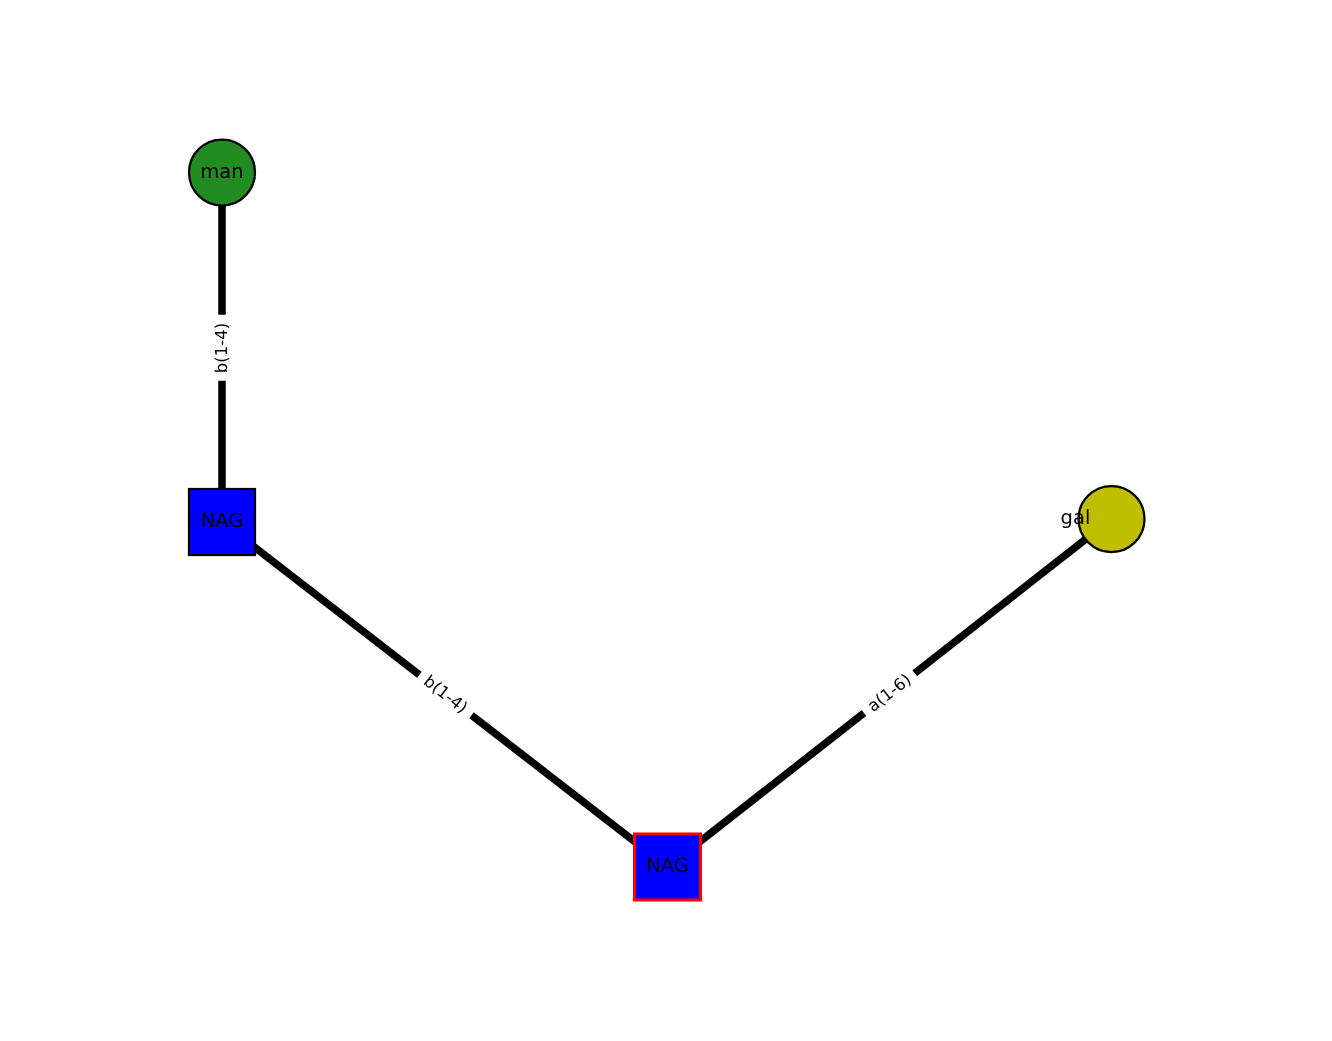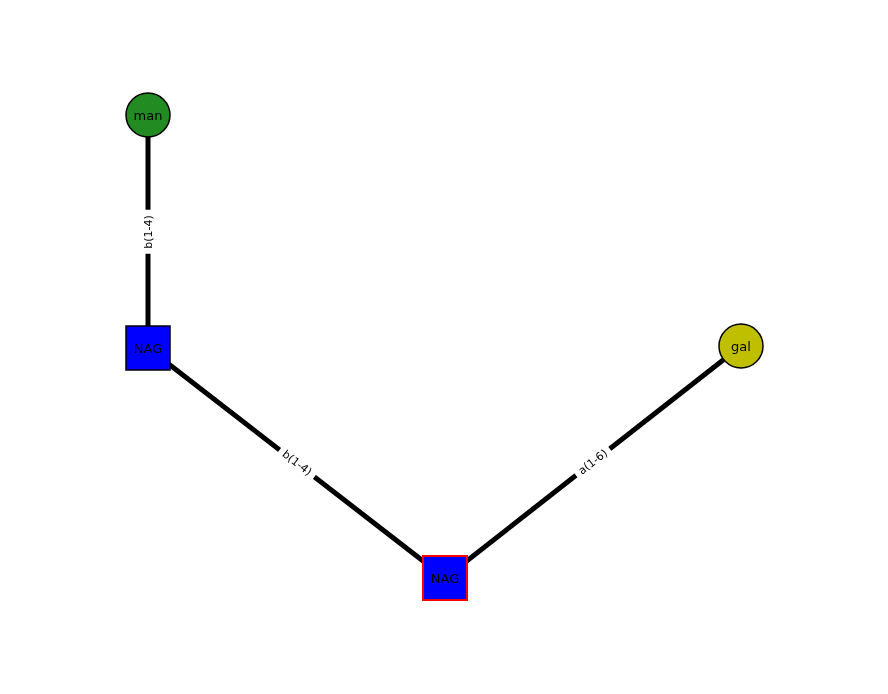--- a/index.html
+++ b/index.html
@@ -57,18 +57,18 @@
       <line x1="445" y1="578" x2="741" y2="346" stroke="#000000" stroke-width="5"></line>
       <circle cx="148" cy="115" r="22" fill="#228b22" stroke="#000000" stroke-width="1.5"></circle>
       <rect x="126" y="326" width="44" height="44" fill="#0000ff" stroke="#000000" stroke-width="1.5"></rect>
       <rect x="423" y="556" width="44" height="44" fill="#0000ff" stroke="#ff0000" stroke-width="2"></rect>
       <circle cx="741" cy="346" r="22" fill="#bfbf00" stroke="#000000" stroke-width="1.5"></circle>
     </svg>
   <div class="labels-layer" id="label-layer">
       <div class="node-label" style="left: 148px; top: 115px;">man</div>
       <div class="node-label" style="left: 148px; top: 348px;">NAG</div>
       <div class="node-label" style="left: 445px; top: 578px;">NAG</div>
-      <div class="node-label" style="left: 741px; top: 346px;">gal</div>
+      <div class="node-label" style="left: 717px; top: 346px;">gal</div>
       <div class="edge-label" style="left: 148px; top: 231.5px; transform: translate(-50%, -50%) rotate(-90deg);">b(1-4)</div>
       <div class="edge-label" style="left: 296.5px; top: 463px; transform: translate(-50%, -50%) rotate(37.8deg);">b(1-4)</div>
       <div class="edge-label" style="left: 593px; top: 462px; transform: translate(-50%, -50%) rotate(-38.1deg);">a(1-6)</div>
     </div>
 </div>
 
 </body></html>

